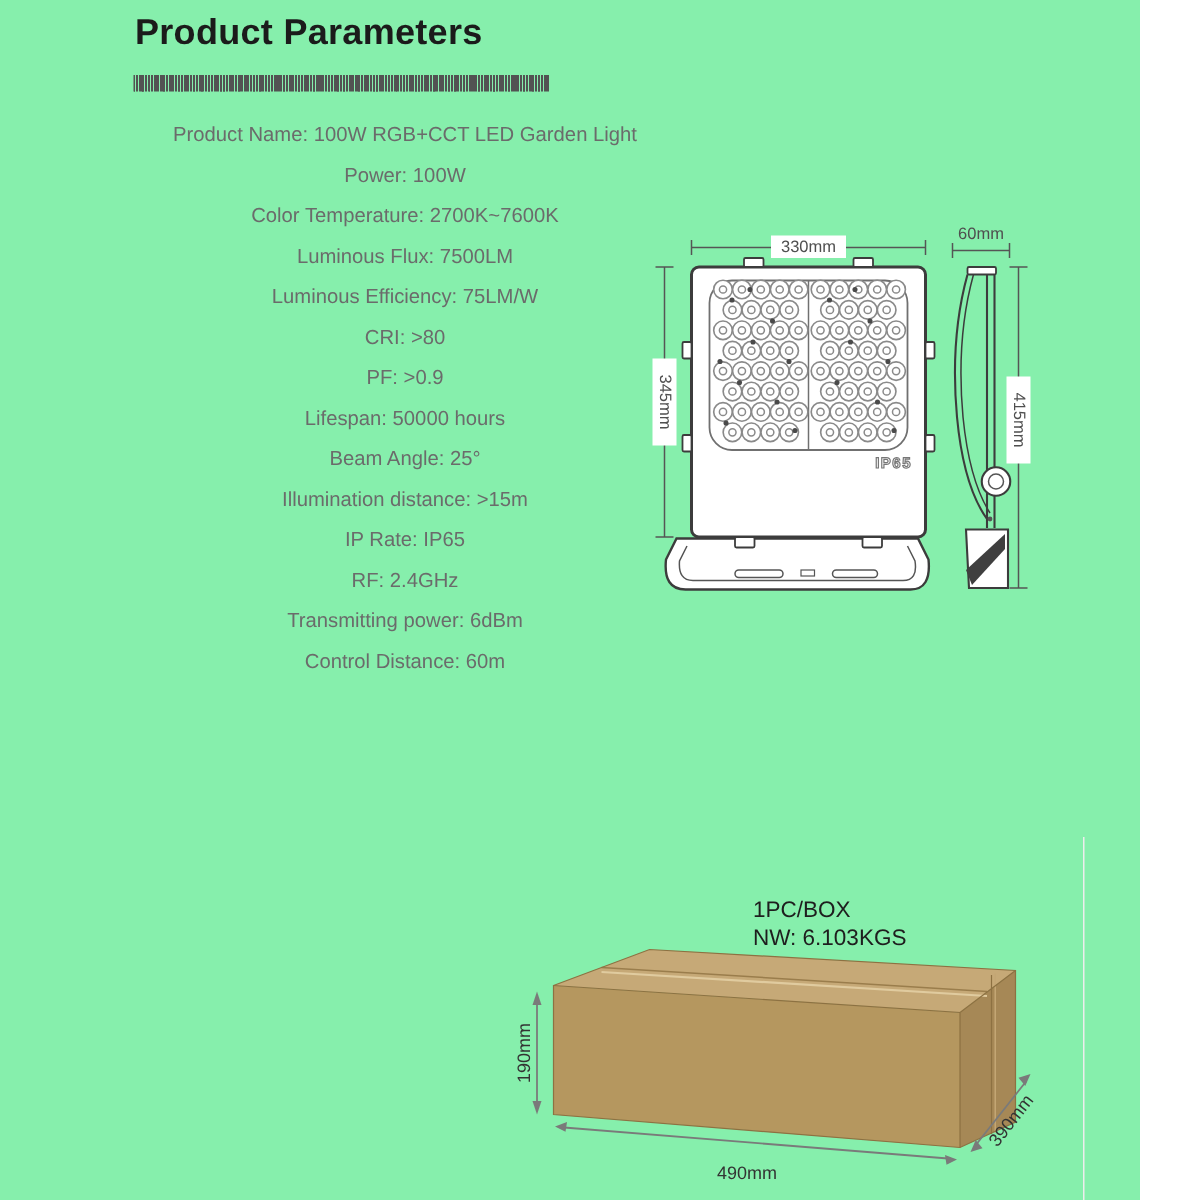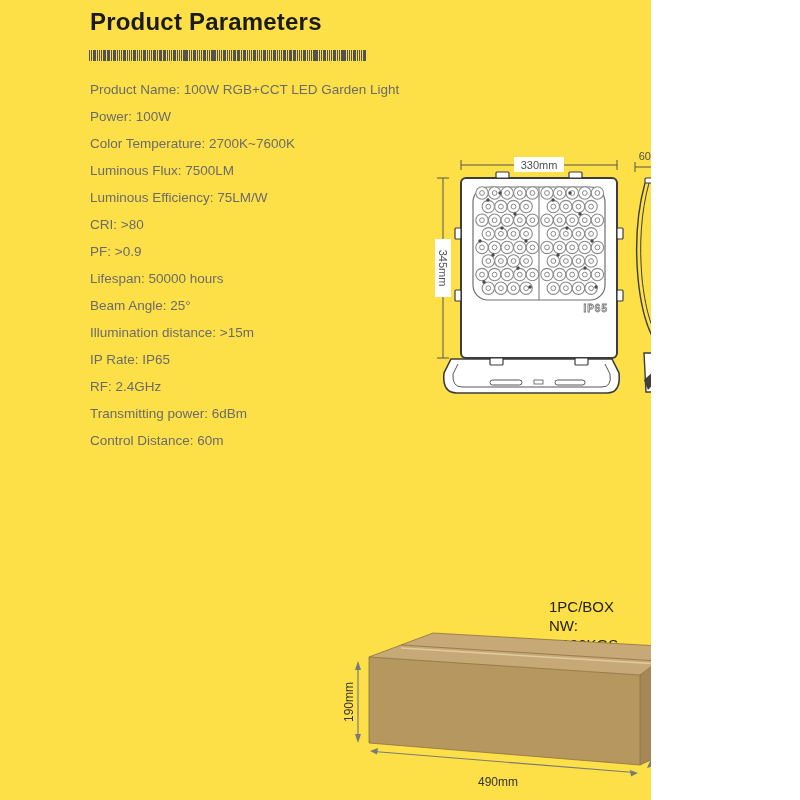--- a/index.html
+++ b/index.html
@@ -1,39 +1,38 @@
 <!DOCTYPE html>
 <html><head>
 <meta charset="utf-8">
 <style>
   html,body{margin:0;padding:0;background:#fff;}
   .page{
-    position:relative;width:632px;height:800px;background:#fde047;overflow:hidden;
+    position:relative;width:760px;height:800px;background:#86efac;overflow:hidden;
     font-family:"Liberation Sans",sans-serif;
-    padding-left:19px;
   }
   .title{
     position:absolute;left:90px;top:8px;margin:0;
     font-size:24px;font-weight:bold;color:#1b1b1b;letter-spacing:.2px;
   }
   .barcode{
     position:absolute;left:89px;top:50px;width:277px;height:11px;
     background-image:
       repeating-linear-gradient(90deg,#525252 0 1px,transparent 1px 2px),
       repeating-linear-gradient(90deg,#525252 0 1px,transparent 1px 5px),
       repeating-linear-gradient(90deg,transparent 0 6px,#525252 6px 7px,transparent 7px 13px);
   }
-  .specs{position:absolute;left:90px;top:76px;width:360px;}
+  .specs{position:absolute;left:90px;top:76px;width:360px;text-align:center;}
   .spec-item{
     height:27px;line-height:27px;font-size:13.5px;color:#6b6b6b;
     white-space:pre-wrap;
   }
   .drawing-svg{position:absolute;left:430px;top:140px;}
   .box-svg{position:absolute;left:330px;top:590px;}
-  .pack-note{position:absolute;left:502px;top:597px;color:#1e1e1e;font-size:15px;line-height:19px;margin-left:47px;}
+  .pack-note{position:absolute;left:502px;top:597px;color:#1e1e1e;font-size:15px;line-height:19px;}
   .page-edge{position:absolute;left:722px;top:558px;width:1px;height:242px;background:#ededed;}
   svg{font-family:"Liberation Sans",sans-serif;}
   svg text.dim{font-size:11px;fill:#4f4f4f;}
   svg text.boxdim{font-size:12px;fill:#333;}
 </style>
 </head>
 <body>
 
 <div class="page">
 

